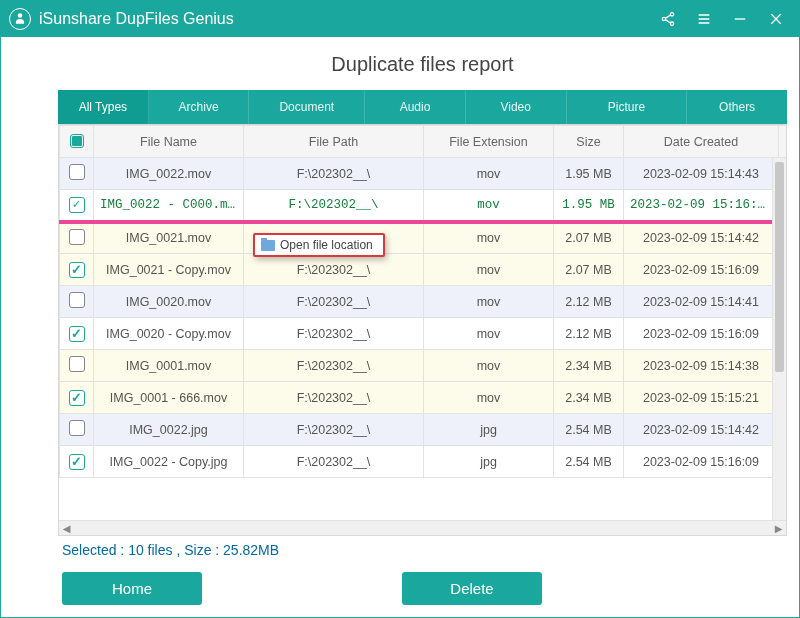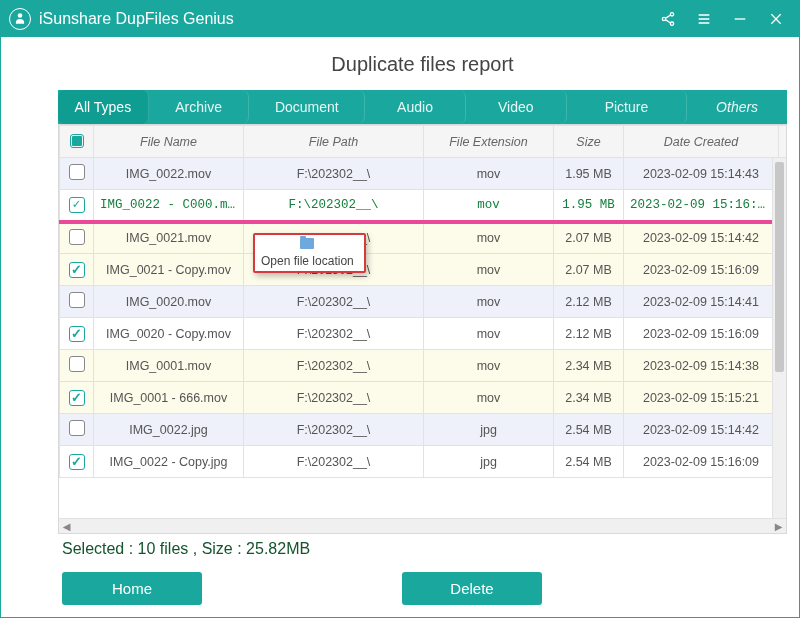--- a/index.html
+++ b/index.html
@@ -49,35 +49,34 @@
     display: flex;
     background: #1aa89e;
     height: 34px;
   }
   .tab {
     flex: 1;
     color: #e8f7f5;
     display: flex;
     align-items: center;
     justify-content: center;
-    font-size: 14px;
+    font-size: 12px;
     cursor: pointer;
     border-right: 1px solid rgba(255,255,255,0.15);
-    border-radius: 7px;
   }
   .tab:last-child { border-right: none; }
   .tab.active {
     background: #0f9c91;
     color: #fff;
     font-weight: 500;
   }
   .tab-all { flex: 0.9; }
   .tab-doc { flex: 1.15; }
   .tab-pic { flex: 1.2; }
-  .tab-oth { flex: 1.0; font-style: italic; }
+  .tab-oth { flex: 1.0; }
 
   .table-wrap {
     position: relative;
     border: 1px solid #d9d9d9;
     flex: 1;
     overflow: hidden;
     display: flex;
     flex-direction: column;
   }
   .table-scroll {
@@ -99,21 +98,20 @@
     overflow: hidden;
     white-space: nowrap;
     text-overflow: ellipsis;
   }
   th {
     background: #f5f5f5;
     color: #666;
     font-weight: 400;
     position: sticky;
     top: 0;
-    font-style: italic;
   }
   .col-chk { width: 34px; }
   .col-name { width: 150px; }
   .col-path { width: 180px; }
   .col-ext { width: 130px; }
   .col-size { width: 70px; }
   .col-created { width: 155px; }
   .col-modified { width: 100px; }
 
   tr.row-even { background: #eef0fa; }
@@ -166,21 +164,20 @@
     border-radius: 2px;
     box-shadow: 2px 3px 6px rgba(0,0,0,0.25);
     padding: 3px 10px 3px 6px;
     display: flex;
     align-items: center;
     gap: 5px;
     font-size: 12px;
     color: #444;
     z-index: 10;
     cursor: pointer;
-    flex-direction: column;
   }
   .folder-icon {
     width: 14px; height: 11px;
     background: #6fa8dc;
     border-radius: 1px;
     position: relative;
   }
   .folder-icon::before {
     content:"";
     position:absolute;
@@ -200,22 +197,22 @@
   .hscroll .arrow {
     width: 15px; height: 15px;
     display: flex; align-items: center; justify-content: center;
     color: #888; font-size: 10px;
     cursor: pointer;
   }
   .hscroll .track { flex: 1; height: 100%; }
 
   .status {
     padding: 6px 4px 4px;
-    font-size: 16px;
-    color: #14532d;
+    font-size: 14px;
+    color: #0369a1;
   }
 
   .footer {
     display: flex;
     gap: 200px;
     padding: 10px 4px 14px;
   }
   .btn {
     background: #1aa89e;
     color: #fff;

